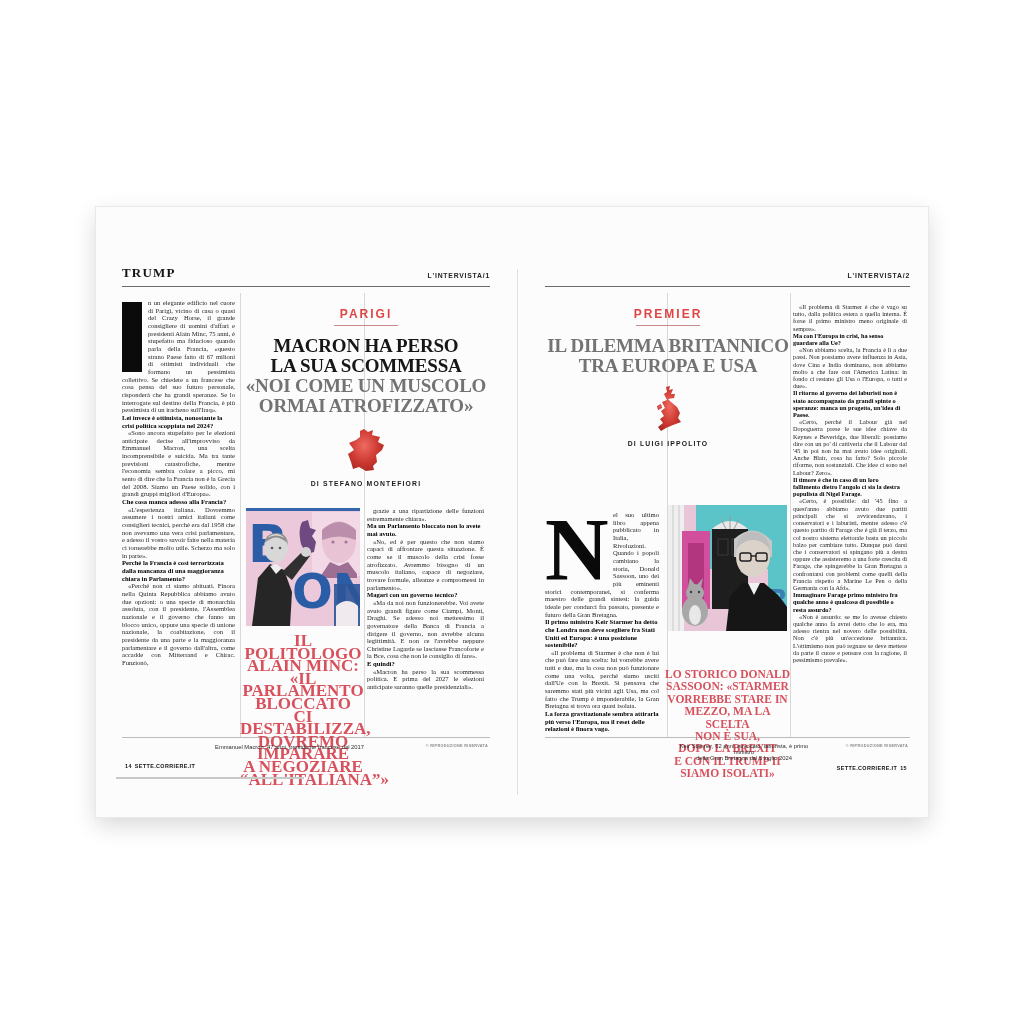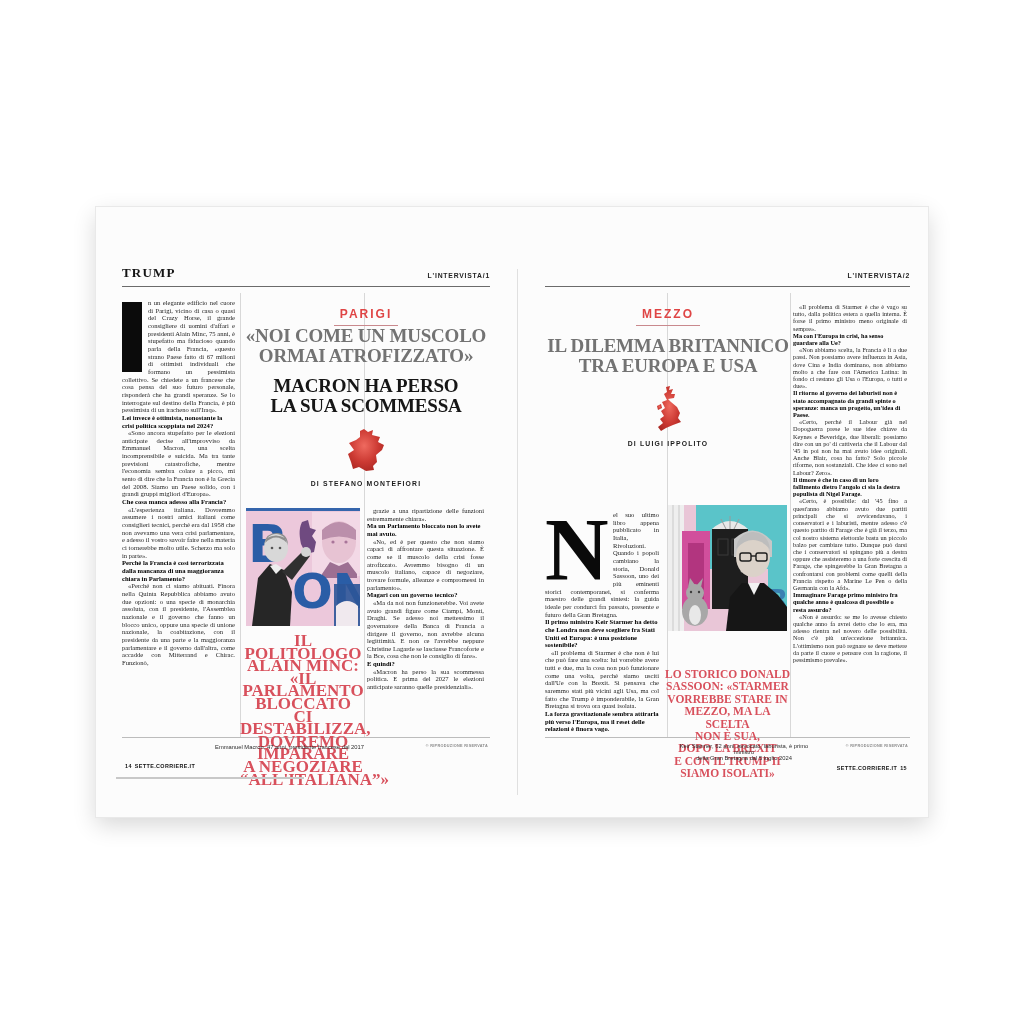--- a/index.html
+++ b/index.html
@@ -94,24 +94,24 @@
       <p class="para a">«Sono ancora stupefatto per le elezioni anticipate decise all'improvviso da Emmanuel Macron, una scelta incomprensibile e suicida. Ma tra tante previsioni catastrofiche, mentre l'economia sembra colare a picco, mi sento di dire che la Francia non è la Grecia del 2008. Siamo un Paese solido, con i grandi gruppi migliori d'Europa».</p>
       <p class="para q">Che cosa manca adesso alla Francia?</p>
       <p class="para a">«L'esperienza italiana. Dovremmo assumere i nostri amici italiani come consiglieri tecnici, perché era dal 1958 che non avevamo una vera crisi parlamentare, e adesso il vostro savoir faire nella materia ci tornerebbe molto utile. Scherzo ma solo in parte».</p>
       <p class="para q">Perché la Francia è così terrorizzata dalla mancanza di una maggioranza chiara in Parlamento?</p>
       <p class="para a">«Perché non ci siamo abituati. Finora nella Quinta Repubblica abbiamo avuto due opzioni: o una specie di monarchia assoluta, con il presidente, l'Assemblea nazionale e il governo che fanno un blocco unico, oppure una specie di unione nazionale, la coabitazione, con il presidente da una parte e la maggioranza parlamentare e il governo dall'altra, come accadde con Mitterrand e Chirac. Funzionò,</p>
     </div>
 
   <div class="hblock hbL">
     <div class="kicker">PARIGI</div>
     <div class="krule"></div>
+    <div class="headline hl-black hl-top">MACRON HA PERSO
+LA SUA SCOMMESSA</div>
     <div class="headline hl-red">«NOI COME UN MUSCOLO
 ORMAI ATROFIZZATO»</div>
-    <div class="headline hl-black hl-top">MACRON HA PERSO
-LA SUA SCOMMESSA</div>
     <div class="mapwrap">
       <svg width="38" height="46" viewBox="0 0 38 44" aria-hidden="true">
         <defs>
             <radialGradient id="gfr" cx="45%" cy="40%" r="70%">
           <stop offset="0%" stop-color="#ef6a5f"></stop>
               <stop offset="55%" stop-color="#cc3a33"></stop>
               <stop offset="100%" stop-color="#a5241f"></stop>
         </radialGradient>
           </defs>
         <path d="M17 1 L21 4 L26 2 L25 7 L33 9 L31 14 L37 17 L35 22 L29 27 L30 34 L26 38 L27 42 L19 43 L12 39 L6 41 L4 34 L1 26 L7 22 L2 15 L9 12 L13 9 L13 3 Z" fill="url(#gfr)"></path>
@@ -161,21 +161,21 @@
       <p class="para a">«No, ed è per questo che non siamo capaci di affrontare questa situazione. È come se il muscolo della crisi fosse atrofizzato. Avremmo bisogno di un muscolo italiano, capace di negoziare, trovare formule, alleanze e compromessi in parlamento».</p>
       <p class="para q">Magari con un governo tecnico?</p>
       <p class="para a">«Ma da noi non funzionerebbe. Voi avete avuto grandi figure come Ciampi, Monti, Draghi. Se adesso noi mettessimo il governatore della Banca di Francia a dirigere il governo, non avrebbe alcuna legittimità. E non ce l'avrebbe neppure Christine Lagarde se lasciasse Francoforte e la Bce, cosa che non le consiglio di fare».</p>
       <p class="para q">E quindi?</p>
       <p class="para a">«Macron ha perso la sua scommessa politica. E prima del 2027 le elezioni anticipate saranno quelle presidenziali».</p>
     </div>
   <div class="caption capL">Emmanuel Macron, 47 anni, presidente francese dal 2017</div>
   <div class="copyright crL">© RIPRODUZIONE RISERVATA</div>
 
   <div class="hblock hbR">
-    <div class="kicker">MEZZO</div>
+    <div class="kicker">PREMIER</div>
     <div class="krule"></div>
     <div class="headline hl-red hl-top">IL DILEMMA BRITANNICO
 TRA EUROPA E USA</div>
     <div class="mapwrap">
       <svg width="27" height="48" viewBox="0 0 27 48" aria-hidden="true">
         <defs>
             <radialGradient id="guk" cx="50%" cy="45%" r="70%">
           <stop offset="0%" stop-color="#ef6a5f"></stop>
               <stop offset="55%" stop-color="#cc3a33"></stop>
               <stop offset="100%" stop-color="#a5241f"></stop>

